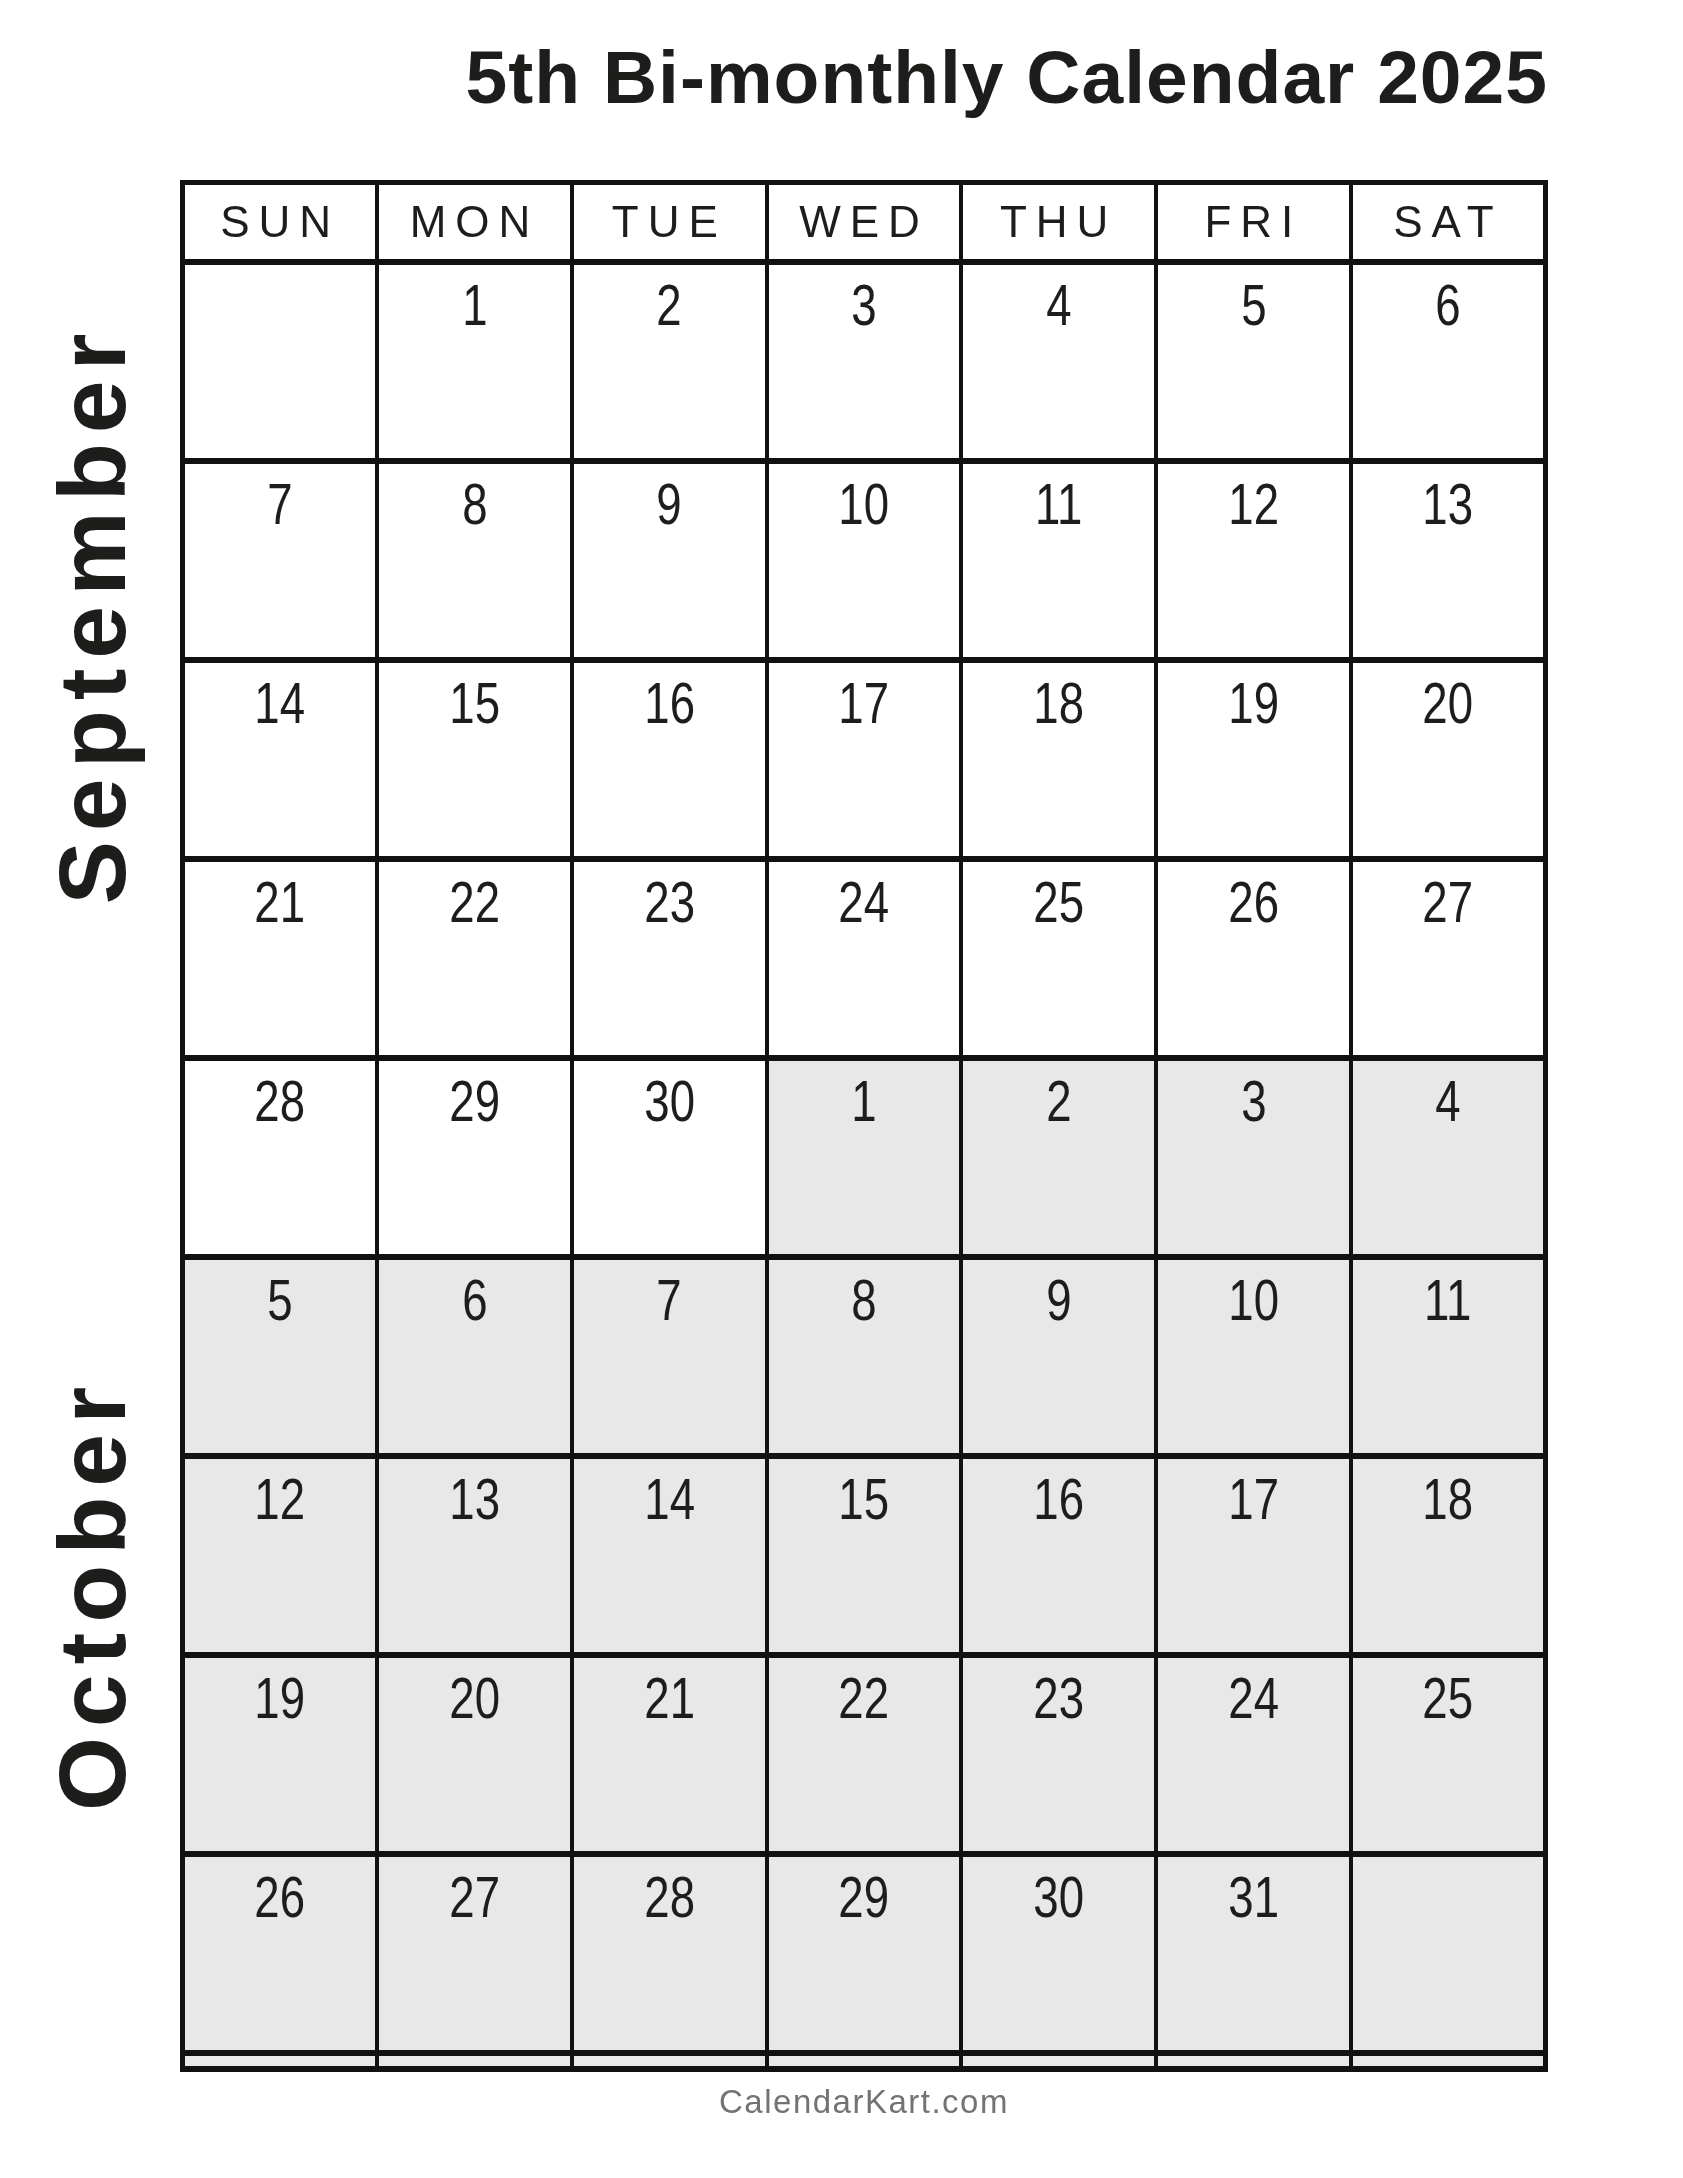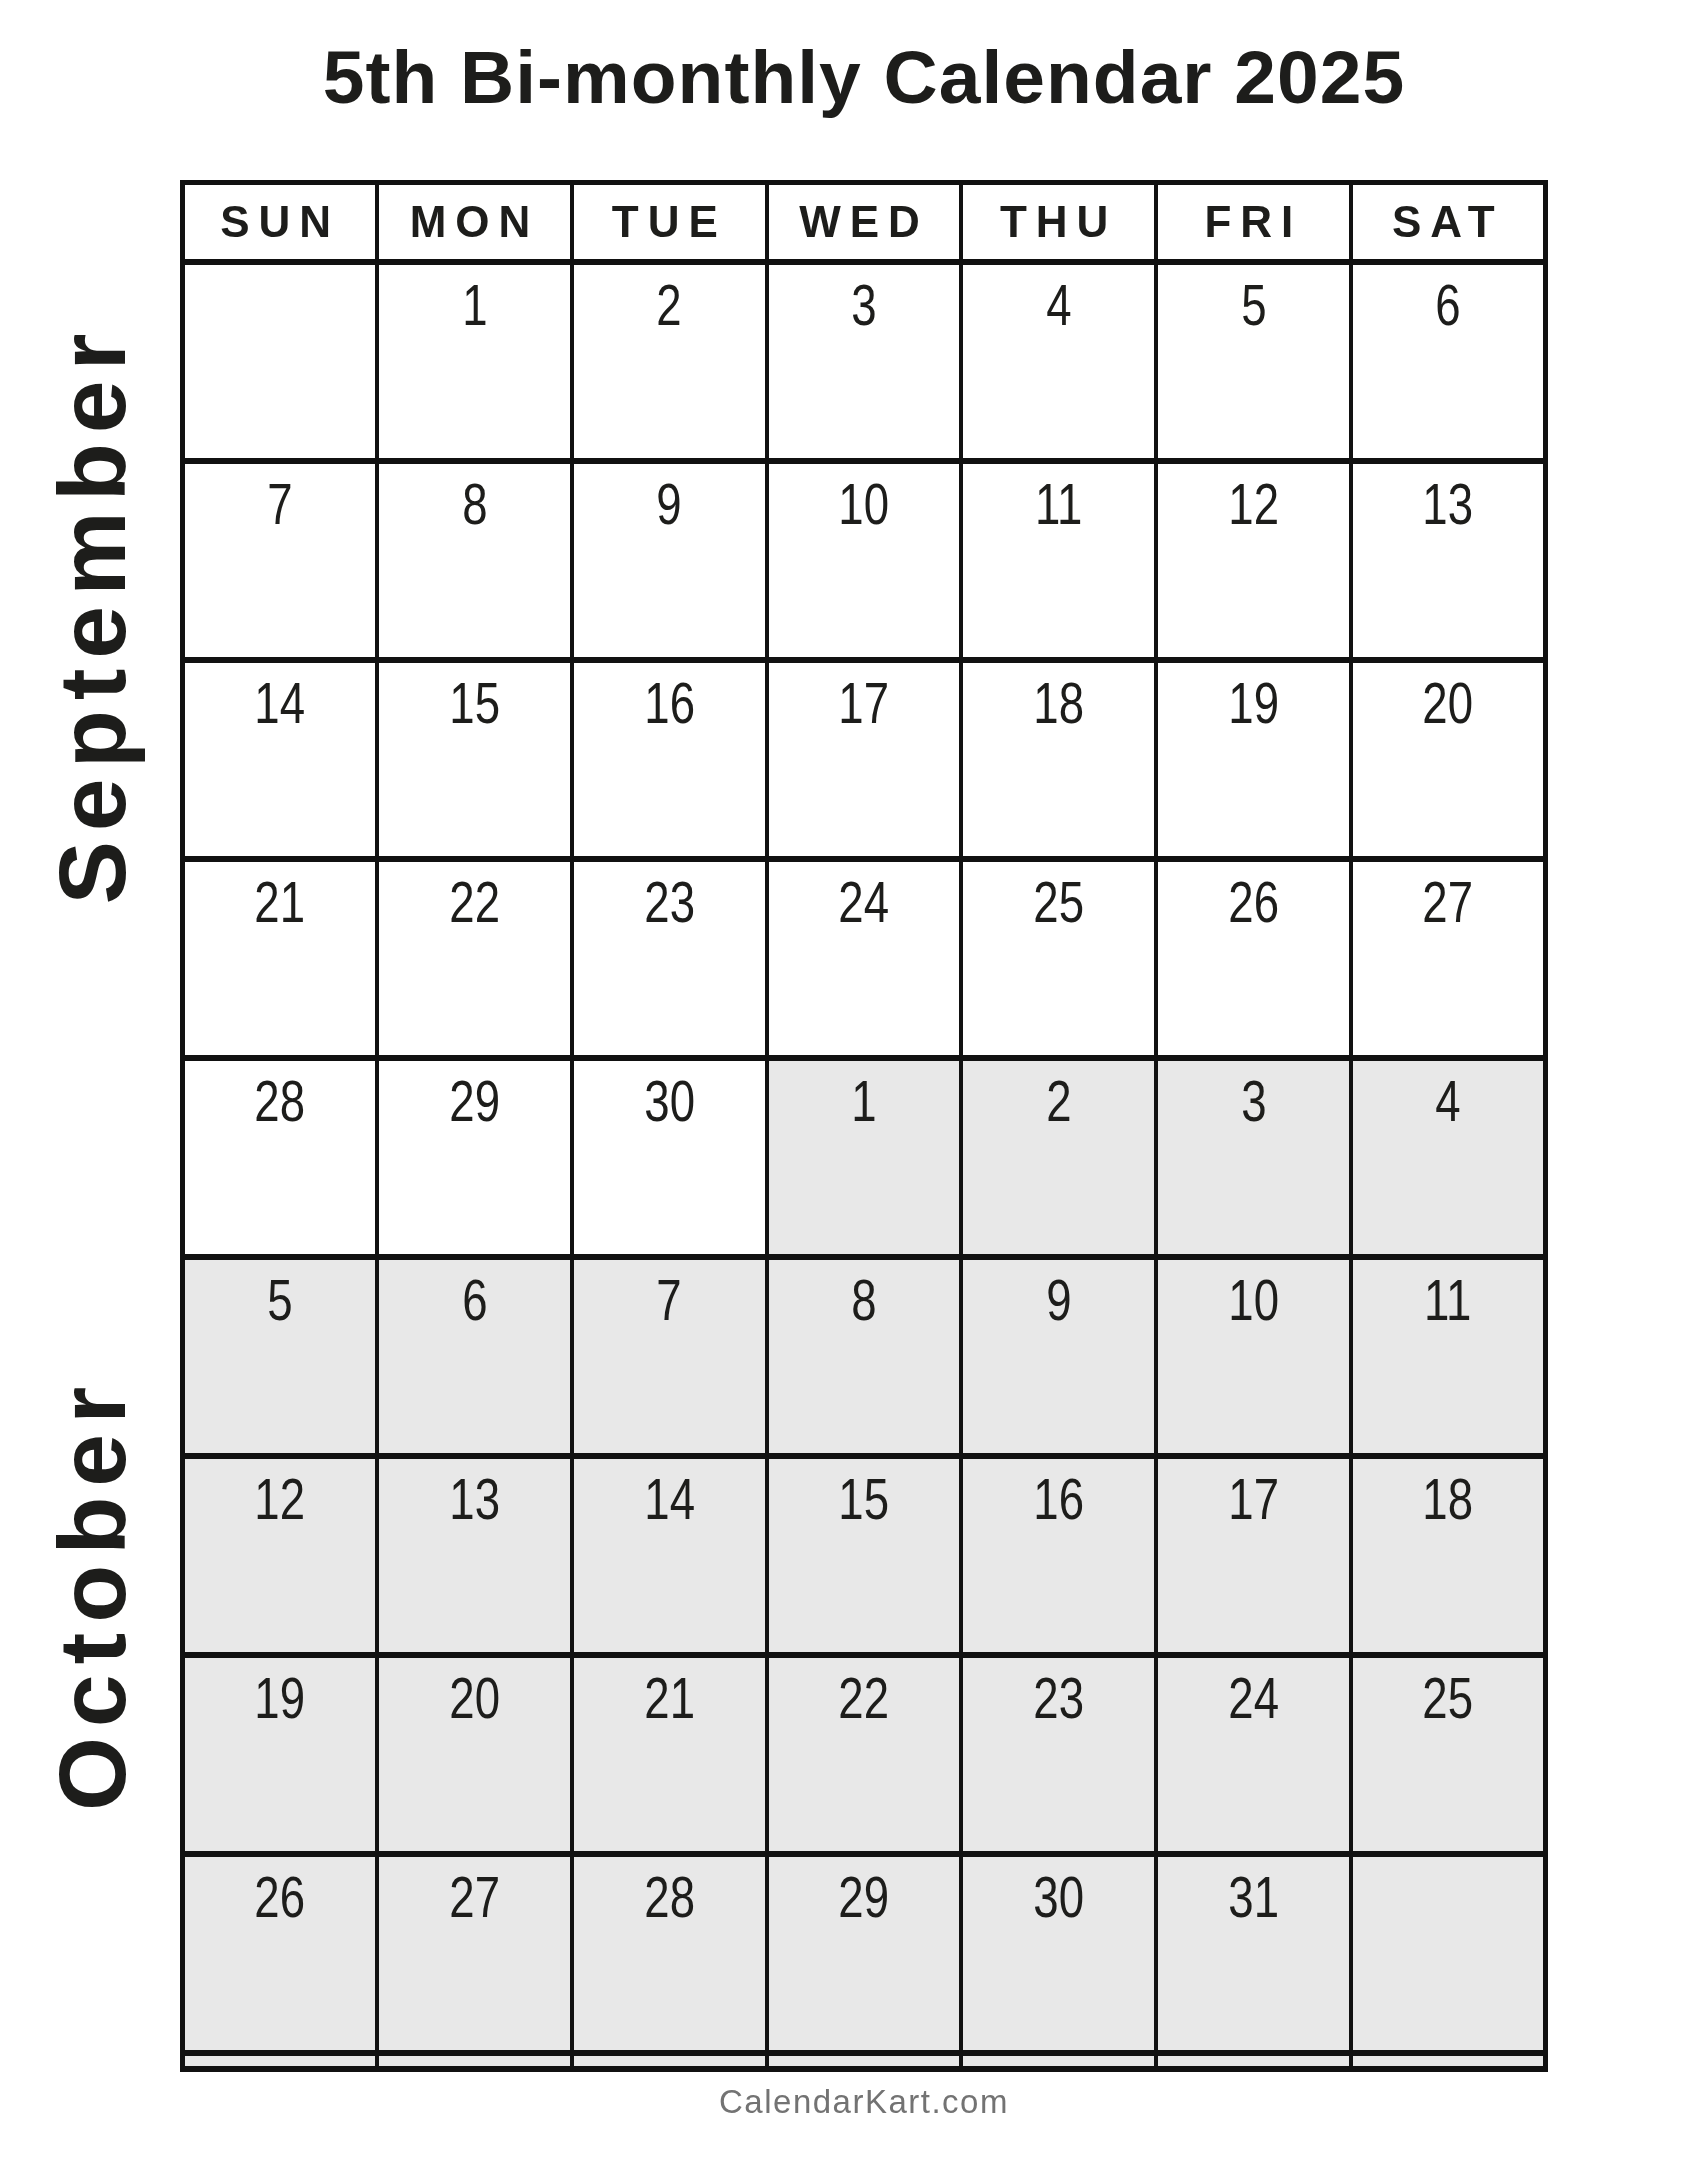--- a/index.html
+++ b/index.html
@@ -13,40 +13,40 @@
   body{
     position:relative;
     background:var(--bg);
     font-family:"Liberation Sans", sans-serif;
     color:var(--ink);
     overflow:hidden;
   }
   .title{
     position:absolute;
     left:180px; top:34px; width:1368px;
-    text-align:center;
+    text-align:right;
     font-size:75px;
     font-weight:bold;
     letter-spacing:1px;
     white-space:nowrap;
   }
   table.cal{
     position:absolute;
     left:180px; top:180px;
     width:1368px; height:1892px;
     border-collapse:collapse;
     table-layout:fixed;
     border:5px solid var(--border);
   }
   table.cal th{
     height:79px;
     border:4px solid var(--border);
     border-bottom-width:6px;
     font-size:44px;
-    font-weight:bold;
+    font-weight:normal;
     letter-spacing:9px;
     text-align:center;
     vertical-align:middle;
     background:var(--bg);
   }
   table.cal td{
     border:4px solid var(--border);
     border-top-width:6px;
     border-bottom-width:6px;
     vertical-align:top;

